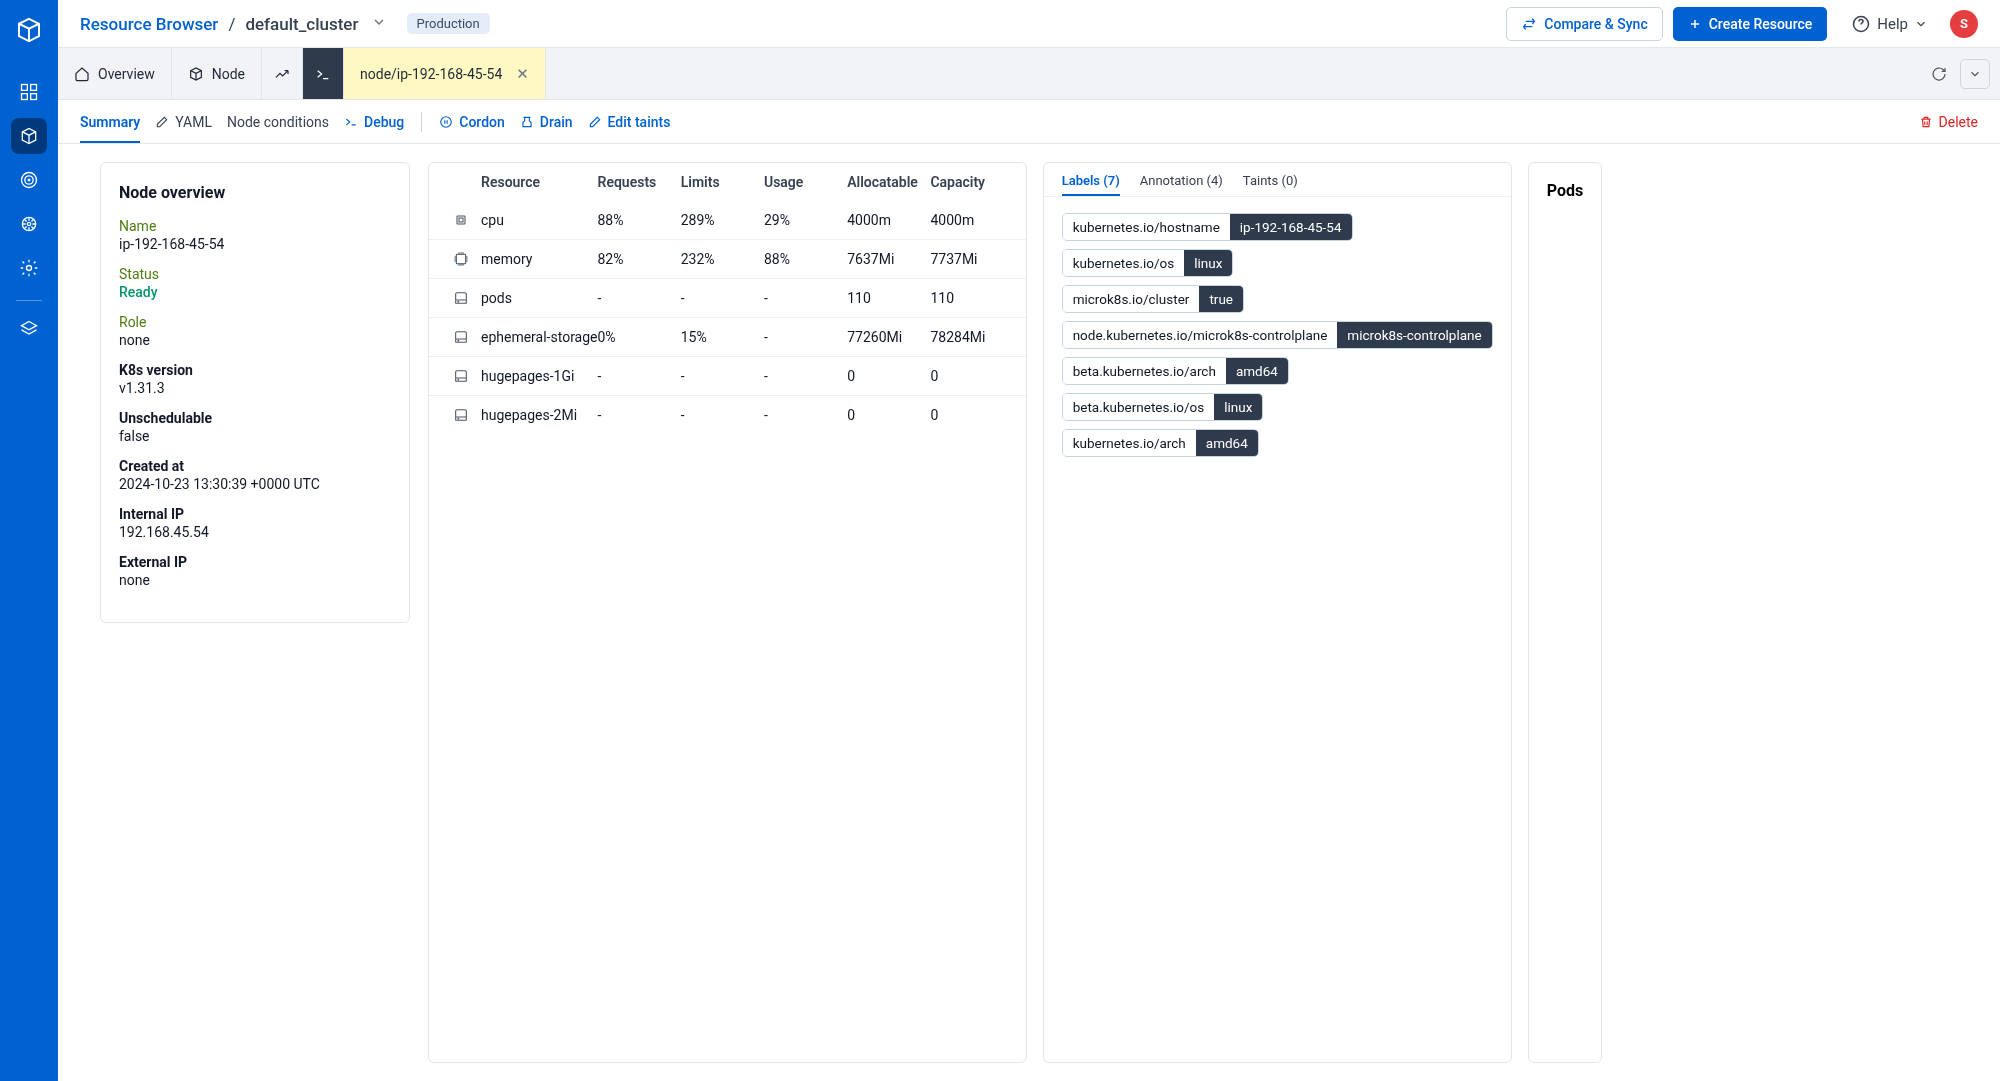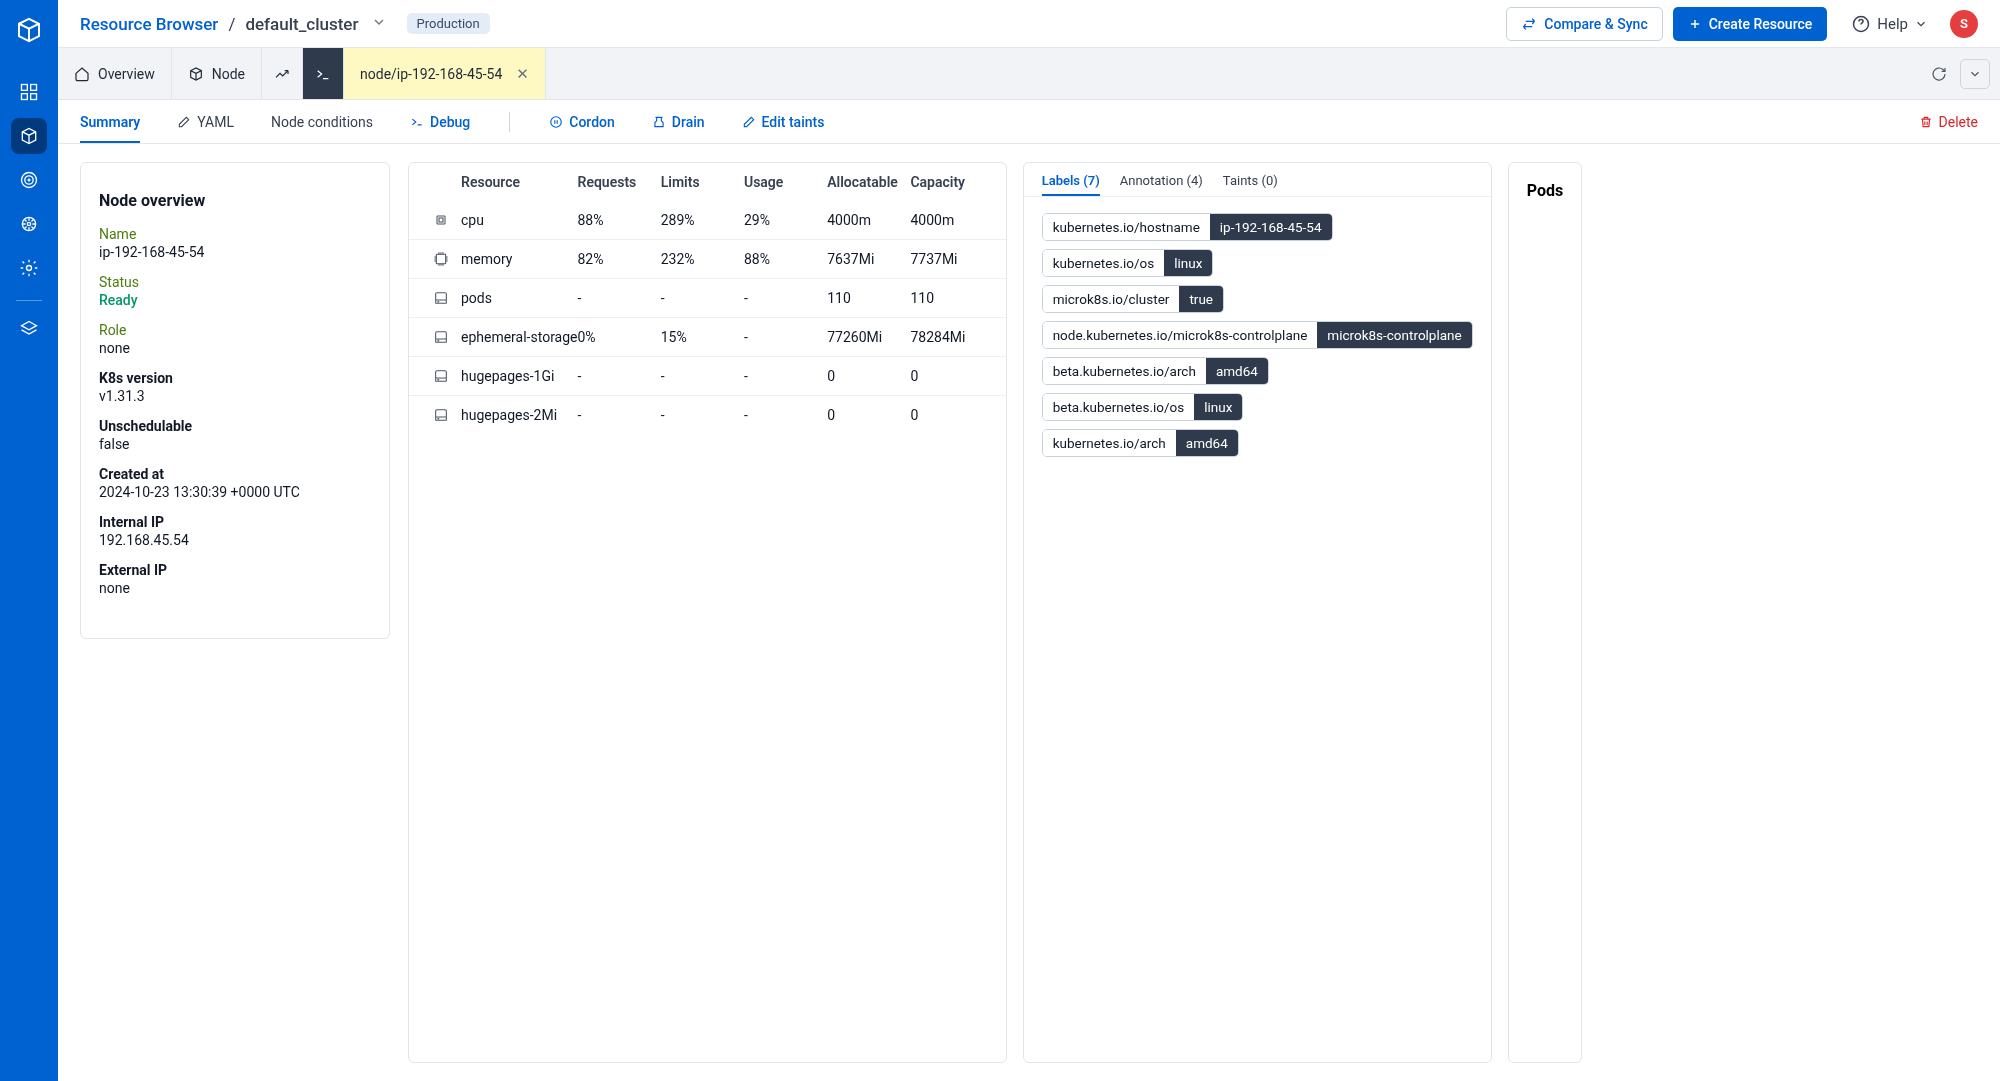--- a/index.html
+++ b/index.html
@@ -81,36 +81,37 @@
   .tabstrip .tab.icon-only { padding:0 12px;}
   .tabstrip .tab.file {
     background:#fef9c3;
   }
   .close-x { color:#6b7280; font-size:15px; margin-left:6px; cursor:pointer;}
   .tabstrip-right { margin-left:auto; display:flex; align-items:center; padding-right:10px; gap:6px;}
   .ts-btn { width:30px;height:30px;display:flex;align-items:center;justify-content:center;color:#4b5563;cursor:pointer;}
   .ts-btn.bordered{border:1px solid #d1d5db;border-radius:5px;}
 
   .subtabs {
-    height:44px; display:flex; align-items:center; padding:0 22px; gap:37px;
+    height:44px; display:flex; align-items:center; padding:0 22px; gap:15px;
     border-bottom:1px solid #e5e7eb; font-size:14px;
   }
   .subtab { display:inline-flex; align-items:center; gap:6px; color:#374151; cursor:pointer; height:100%;}
   .subtab.active { color:#0061d1; font-weight:600; box-shadow: inset 0 -2px 0 #0061d1;}
   .subtab.blue { color:#0061d1; font-weight:500;}
   .v-sep { width:1px; height:20px; background:#d1d5db; margin:0 2px;}
   .subtabs .right { margin-left:auto; color:#dc2626; display:inline-flex; align-items:center; gap:6px; cursor:pointer;}
 
   .content {
     flex:1; display:flex; gap:18px; padding:18px 22px; overflow:auto;
   }
   .overview-card {
     width:310px; min-width:310px; border:1px solid #e1e5ea; border-radius:6px;
-    padding:28px 18px;
+    padding:20px 18px;
     align-self:flex-start;
+    margin-left:20px;
   }
   .overview-card h3 { font-size:16px; font-weight:700; margin-bottom:16px; color:#111827;}
   .ov-field { margin-bottom:14px;}
   .ov-label {font-size:14px; color:#4d7c0f; margin-bottom:2px;}
   .ov-value {font-size:14px; color:#111827;}
   .ov-value.ready { color:#059669; font-weight:500;}
   .ov-label.bold { font-weight:700; color:#111827;}
 
   .right-col { flex:1; display:flex; flex-direction:row; gap:16px; min-width:0;}
   .table-card { border:1px solid #e1e5ea; border-radius:6px; overflow:hidden;}

